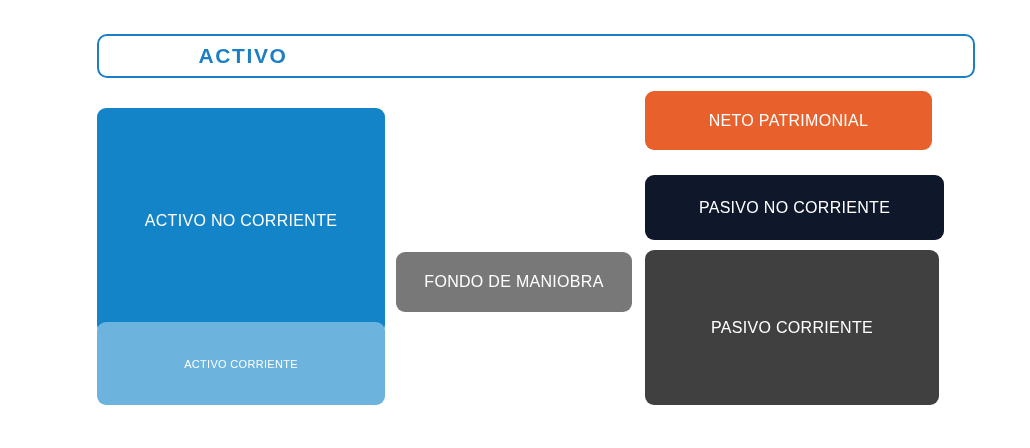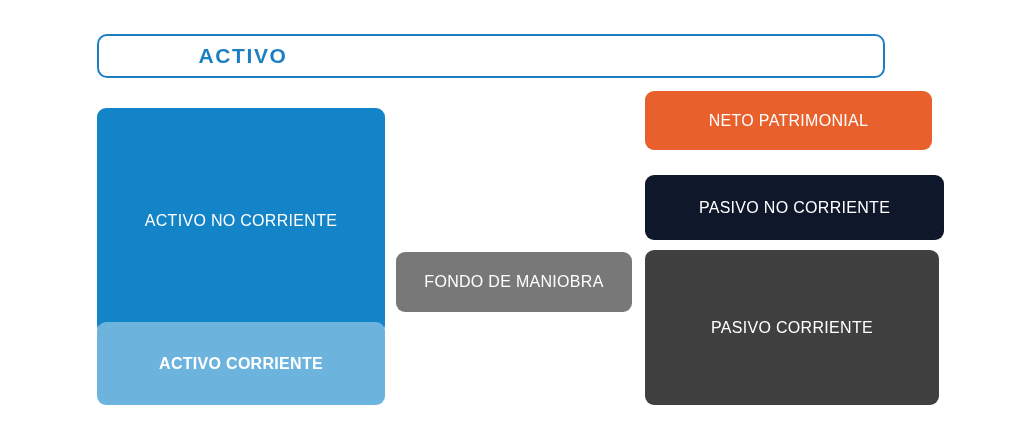--- a/index.html
+++ b/index.html
@@ -26,21 +26,21 @@
     text-align: center;
     border-radius: 9px;
     color: #ffffff;
     letter-spacing: 0.3px;
   }
 
   
   #header-bar {
     left: 97px;
     top: 34px;
-    width: 788px;
+    width: 878px;
     height: 44px;
     background: #ffffff;
     border: 2px solid #1C7FC4;
     border-radius: 10px;
     justify-content: flex-start;
   }
   .header-label {
     position: absolute;
     top: 0;
     height: 100%;
@@ -63,22 +63,21 @@
     height: 226px;
     background: #1484C8;
     font-size: 16px;
   }
   #box-activo-corriente {
     left: 97px;
     top: 322px;
     width: 288px;
     height: 83px;
     background: #6CB4DE;
-    font-size: 16px;
-    font-weight: bold;
+    font-size: 11px;
   }
 
   
   #box-fondo-maniobra {
     left: 396px;
     top: 252px;
     width: 236px;
     height: 60px;
     background: #787878;
     font-size: 16px;

